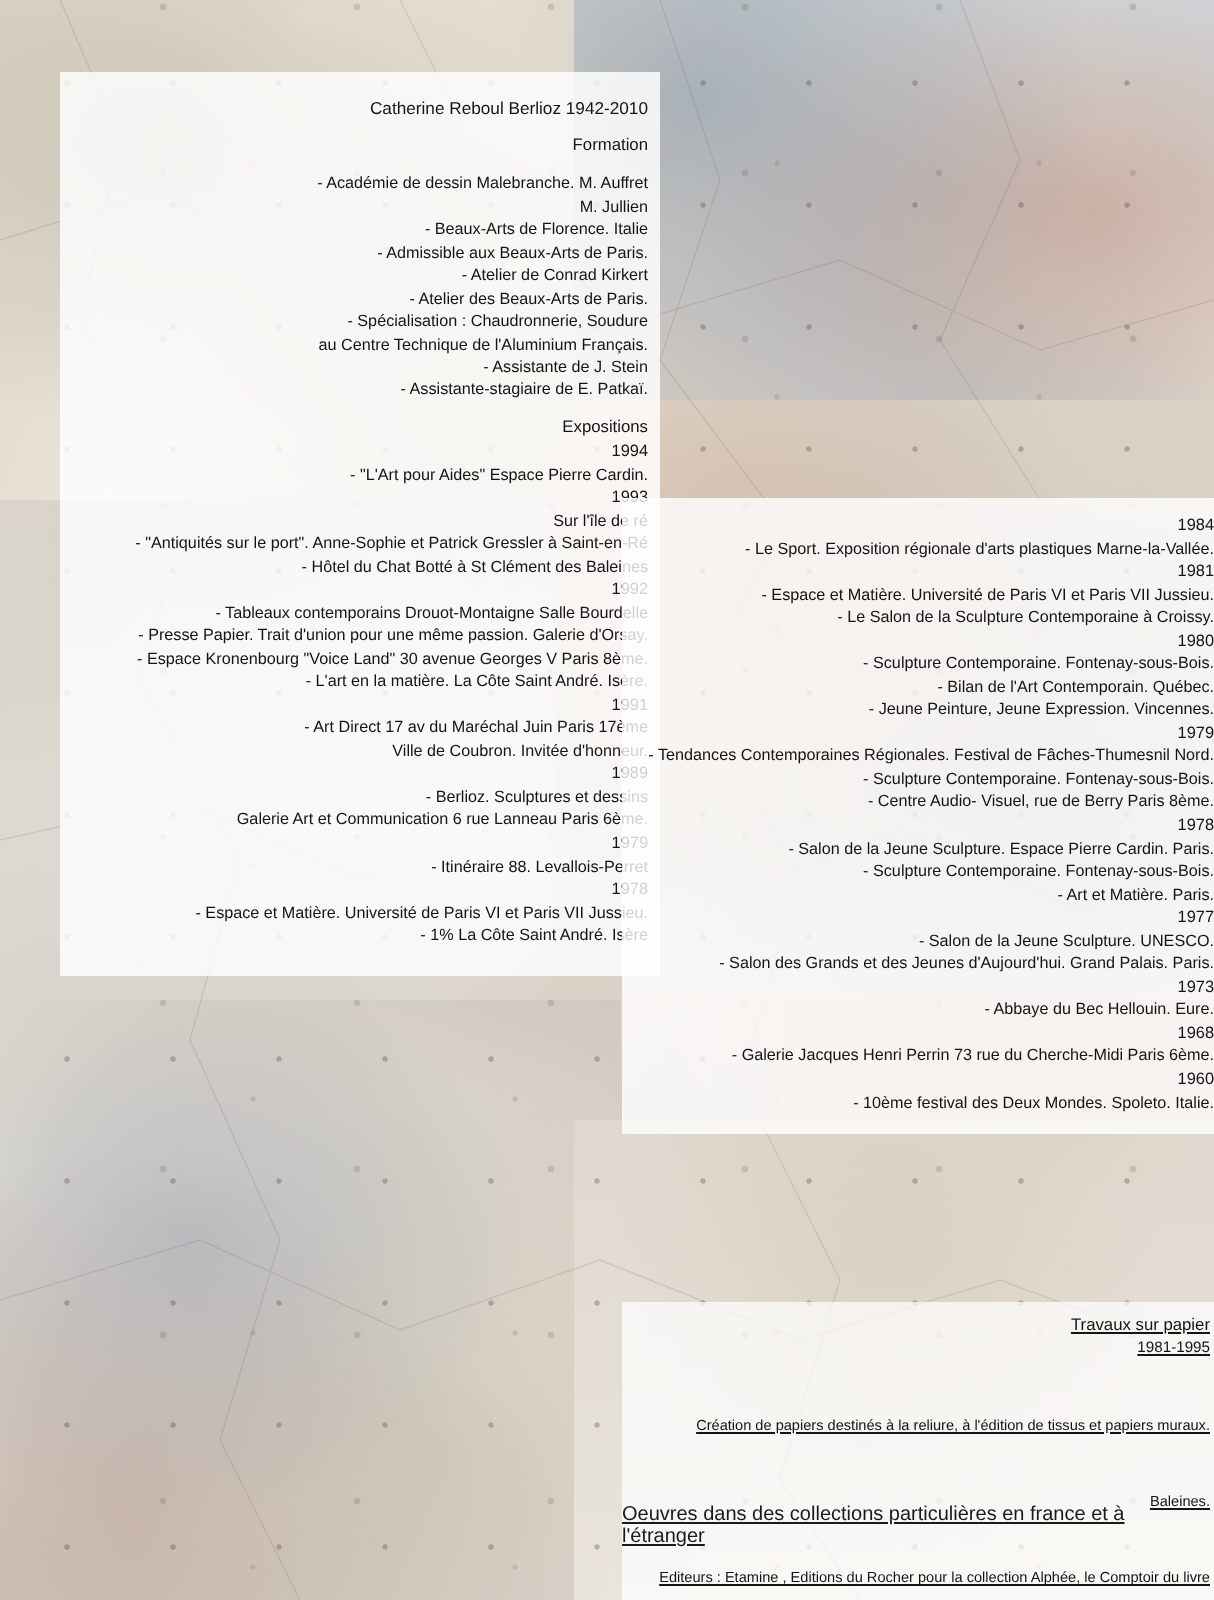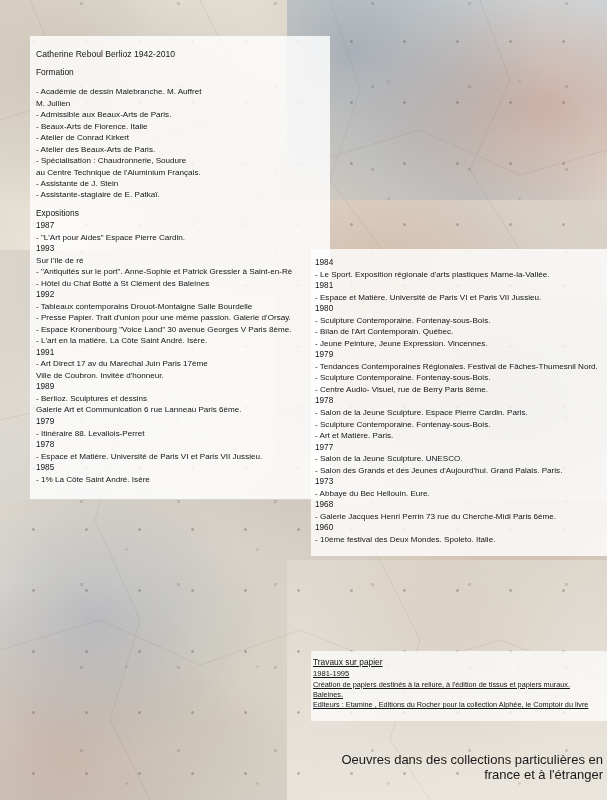--- a/index.html
+++ b/index.html
@@ -95,21 +95,21 @@
     inset: 0;
     pointer-events: none;
     opacity: 0.3;
   }
 
   
   .panel {
     position: absolute;
     background: rgba(255,255,255,0.82);
     color: #141414;
-    text-align: left;
+    text-align: right;
     line-height: 1.42;
   }
   .panel-left {
     left: 30px;
     top: 36px;
     width: 288px;
     padding: 12px 6px 14px 6px;
     font-size: 8.1px;
   }
   .panel-right {
@@ -128,30 +128,31 @@
     font-size: 7.6px;
     background: rgba(255,255,255,0.72);
     text-decoration: underline;
   }
 
   .line { display: block; white-space: nowrap; }
   .spacer { display: block; height: 7px; }
   .title { font-size: 8.6px; }
   .heading { font-size: 8.4px; }
   .year { font-size: 8.2px; }
-  .tiny { font-size: 7.3px; }
+  .tiny { font-size: 7.3px; margin-top: 28px; }
 
   .bottom-note {
     position: absolute;
     left: 311px;
     top: 752px;
     width: 292px;
-    text-align: right;
-    font-size: 13px;
+    text-align: left;
+    font-size: 10px;
     color: #1a1a1a;
+    text-decoration: underline;
   }
 </style>
 </head>
 <body>
 
 <div id="page">
 
   <div class="tex tex-topleft"></div>
   <div class="tex tex-topright"></div>
   <div class="tex tex-midright"></div>
@@ -171,33 +172,33 @@
     </g>
   </svg>
 
   <div class="panel panel-left">
     <span class="line title">Catherine Reboul Berlioz  1942-2010</span>
     <span class="spacer"></span>
     <span class="line heading">Formation</span>
     <span class="spacer"></span>
     <span class="line">- Académie de dessin Malebranche. M. Auffret</span>
     <span class="line">M. Jullien</span>
+    <span class="line">- Beaux-Arts de Florence. Italie</span>
     <span class="line">- Admissible aux Beaux-Arts de Paris.</span>
-    <span class="line">- Beaux-Arts de Florence. Italie</span>
     <span class="line">- Atelier de Conrad Kirkert</span>
     <span class="line">- Atelier des Beaux-Arts de Paris.</span>
     <span class="line">- Spécialisation : Chaudronnerie, Soudure</span>
     <span class="line">au Centre Technique de l'Aluminium Français.</span>
     <span class="line">- Assistante de J. Stein</span>
     <span class="line">- Assistante-stagiaire de E. Patkaï.</span>
 
     <span class="spacer"></span>
     <span class="line heading">Expositions</span>
 
-    <span class="line year">1987</span>
+    <span class="line year">1994</span>
     <span class="line">- "L'Art pour Aides" Espace Pierre Cardin.</span>
 
     <span class="line year">1993</span>
     <span class="line">Sur l'île de ré</span>
     <span class="line">- "Antiquités sur le port".  Anne-Sophie et Patrick Gressler à Saint-en-Ré</span>
     <span class="line">- Hôtel du Chat Botté  à St Clément des Baleines</span>
 
     <span class="line year">1992</span>
     <span class="line">- Tableaux contemporains Drouot-Montaigne Salle Bourdelle</span>
     <span class="line">- Presse Papier. Trait d'union pour une même passion. Galerie d'Orsay.</span>
@@ -211,30 +212,30 @@
     <span class="line year">1989</span>
     <span class="line">- Berlioz. Sculptures et dessins</span>
     <span class="line">Galerie Art et Communication 6 rue Lanneau Paris 6ème.</span>
 
     <span class="line year">1979</span>
     <span class="line">- Itinéraire 88. Levallois-Perret</span>
 
     <span class="line year">1978</span>
     <span class="line">- Espace et Matière. Université de Paris VI et Paris VII Jussieu.</span>
 
-    <span class="line year">1985</span>
     <span class="line">- 1% La Côte Saint André. Isère</span>
   </div>
 
   <div class="panel panel-right">
     <span class="line year">1984</span>
     <span class="line">- Le Sport. Exposition régionale d'arts plastiques Marne-la-Vallée.</span>
 
     <span class="line year">1981</span>
     <span class="line">- Espace et Matière. Université de Paris VI et Paris VII Jussieu.</span>
+    <span class="line">- Le Salon de la Sculpture Contemporaine à Croissy.</span>
 
     <span class="line year">1980</span>
     <span class="line">- Sculpture Contemporaine. Fontenay-sous-Bois.</span>
     <span class="line">- Bilan de l'Art Contemporain. Québec.</span>
     <span class="line">- Jeune Peinture, Jeune Expression. Vincennes.</span>
 
     <span class="line year">1979</span>
     <span class="line">- Tendances Contemporaines Régionales. Festival de Fâches-Thumesnil Nord.</span>
     <span class="line">- Sculpture Contemporaine. Fontenay-sous-Bois.</span>
     <span class="line">- Centre Audio- Visuel, rue de Berry Paris 8ème.</span>

